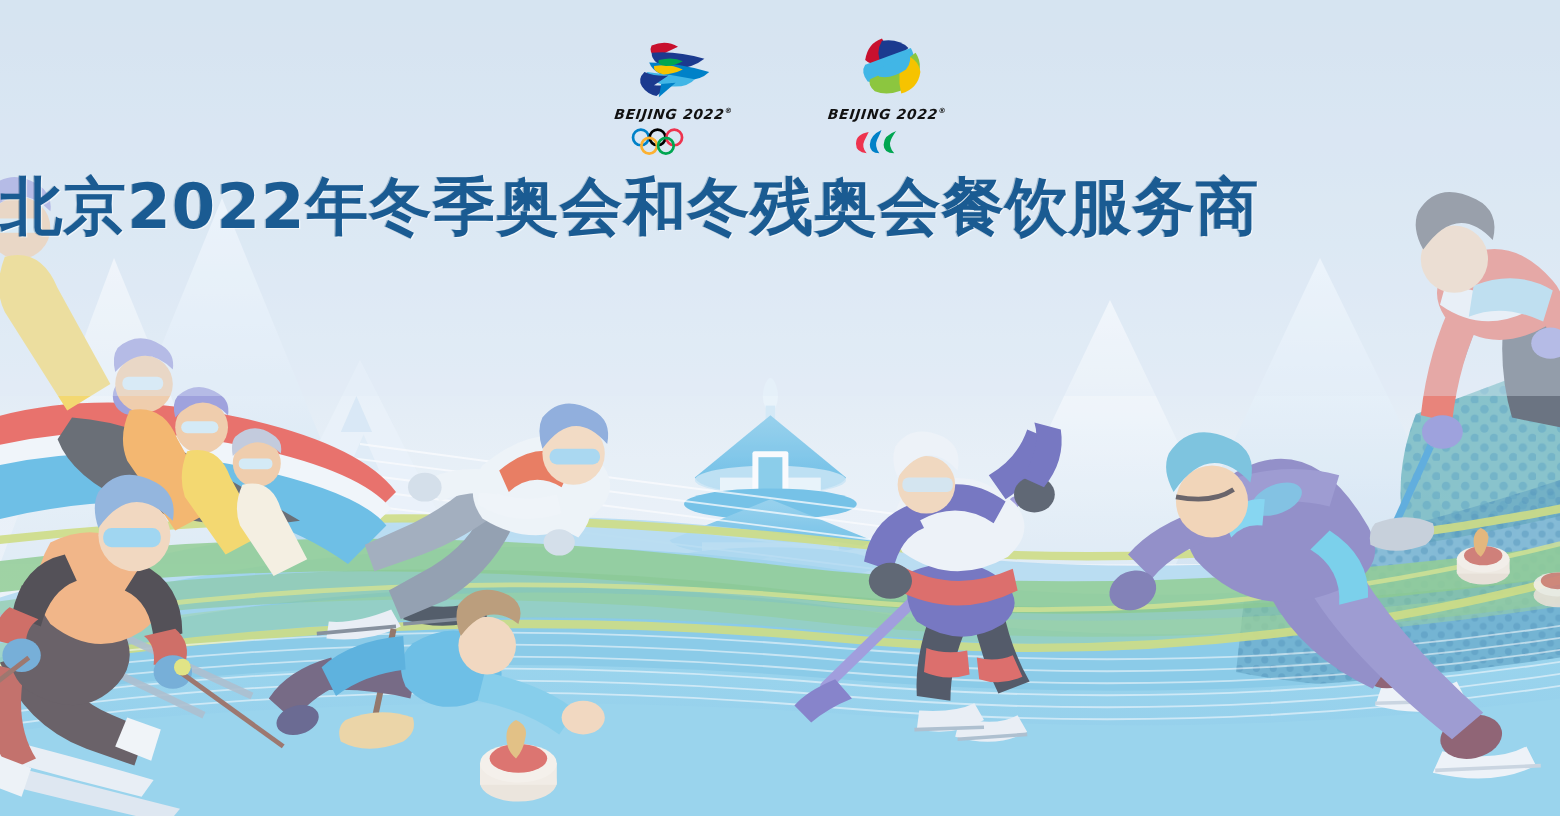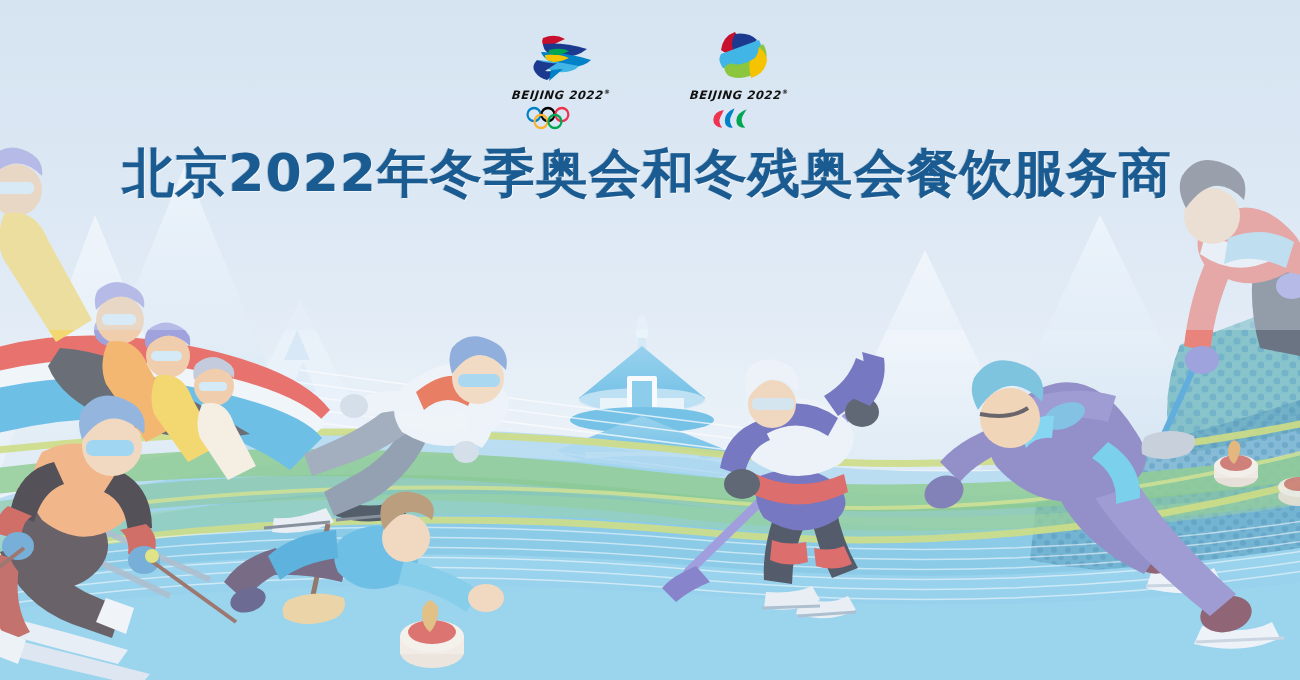--- a/index.html
+++ b/index.html
@@ -30,21 +30,21 @@
     font-size:11.5px;letter-spacing:.6px;
     color:#111;margin-top:2px;white-space:nowrap;
     transform:skewX(-6deg);
   }
   .logo-word sup{font-size:6px;vertical-align:super;font-style:normal;}
   .logo-sub{margin-top:4px;height:24px;}
 
   
   #title-wrap{
     position:absolute;left:0;top:143px;width:1172px;
-    text-align:right;z-index:45;
+    text-align:left;z-index:45;
   }
   #title{
     display:inline-block;
     font-family:"DejaVu Sans","Liberation Sans",sans-serif;
     font-weight:700;
     font-size:52px;
     line-height:60px;
     letter-spacing:1px;
     color:#1a5b92;
     text-shadow:

